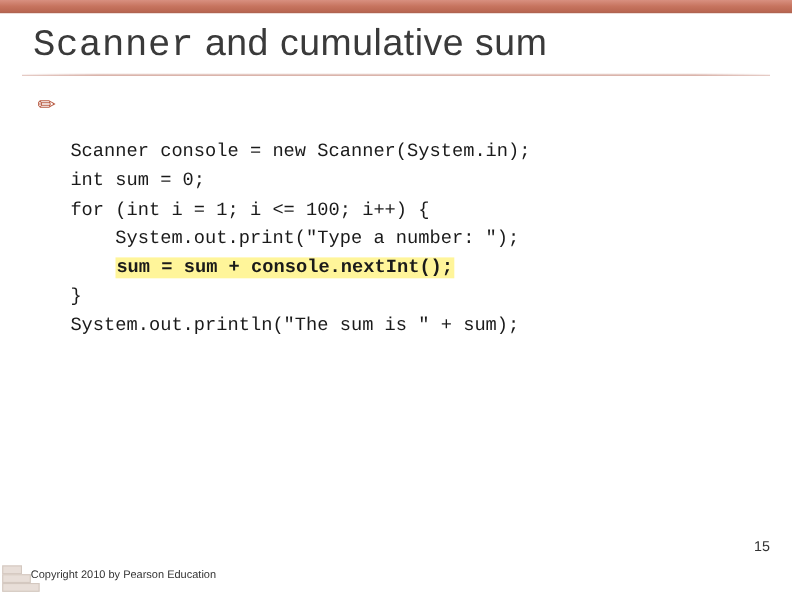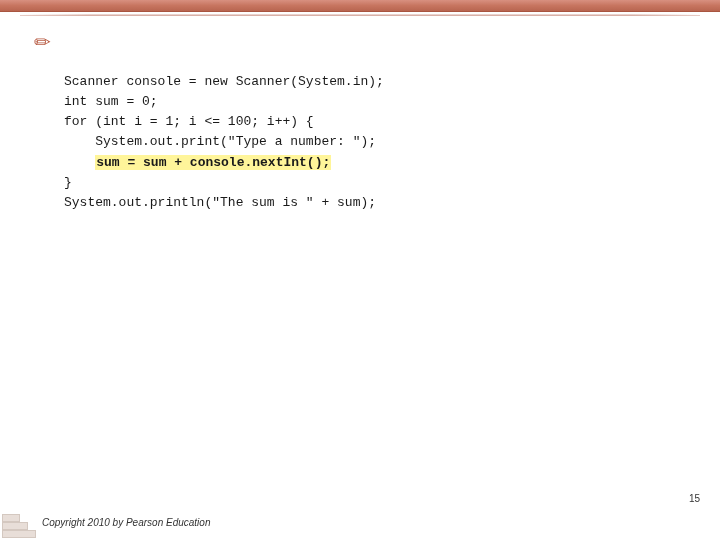--- a/index.html
+++ b/index.html
@@ -42,45 +42,44 @@
     margin-bottom: 18px;
   }
   .bullet-icon {
     color: #b85c44;
     font-size: 20px;
     margin-right: 4px;
     font-family: Arial, sans-serif;
   }
   .code-block {
     font-family: "Courier New", Courier, monospace;
-    font-size: 13px;
+    font-size: 17px;
     line-height: 1.55;
     white-space: pre;
     margin-left: 30px;
     color: #1a1a1a;
   }
   .hl {
     background: #fff59a;
     font-weight: bold;
     padding: 0 1px;
   }
   .page-num {
     position: absolute;
     right: 20px;
     bottom: 36px;
-    font-size: 10px;
+    font-size: 13px;
     color: #333;
   }
   .copyright {
     position: absolute;
-    left: 42px;
+    left: 28px;
     bottom: 12px;
     font-size: 10px;
     color: #333;
-    font-style: italic;
   }
   .corner-deco {
     position: absolute;
     left: 2px;
     bottom: 2px;
     width: 36px;
     height: 30px;
   }
   .corner-deco .step {
     position: absolute;
@@ -90,20 +89,25 @@
   .corner-deco .s1 { left: 0; bottom: 0; width: 34px; height: 8px; }
   .corner-deco .s2 { left: 0; bottom: 8px; width: 26px; height: 8px; }
   .corner-deco .s3 { left: 0; bottom: 16px; width: 18px; height: 8px; }
 </style>
 </head>
 <body>
 
 <div class="slide">
   <div class="top-bar"></div>
 
+  <div class="title-area">
+    <h1 class="title">
+      <span class="mono">Scanner</span><span> and cumulative sum</span>
+    </h1>
+  </div>
   <div class="divider"></div>
 
   <div class="body">
     <div class="bullet-row">
       <span class="bullet-icon">✏</span>
     </div>
 
     <div class="code-block"><span>Scanner console = new Scanner(System.in);</span>
 <span>int sum = 0;</span>
 <span>for (int i = 1; i &lt;= 100; i++) {</span>

